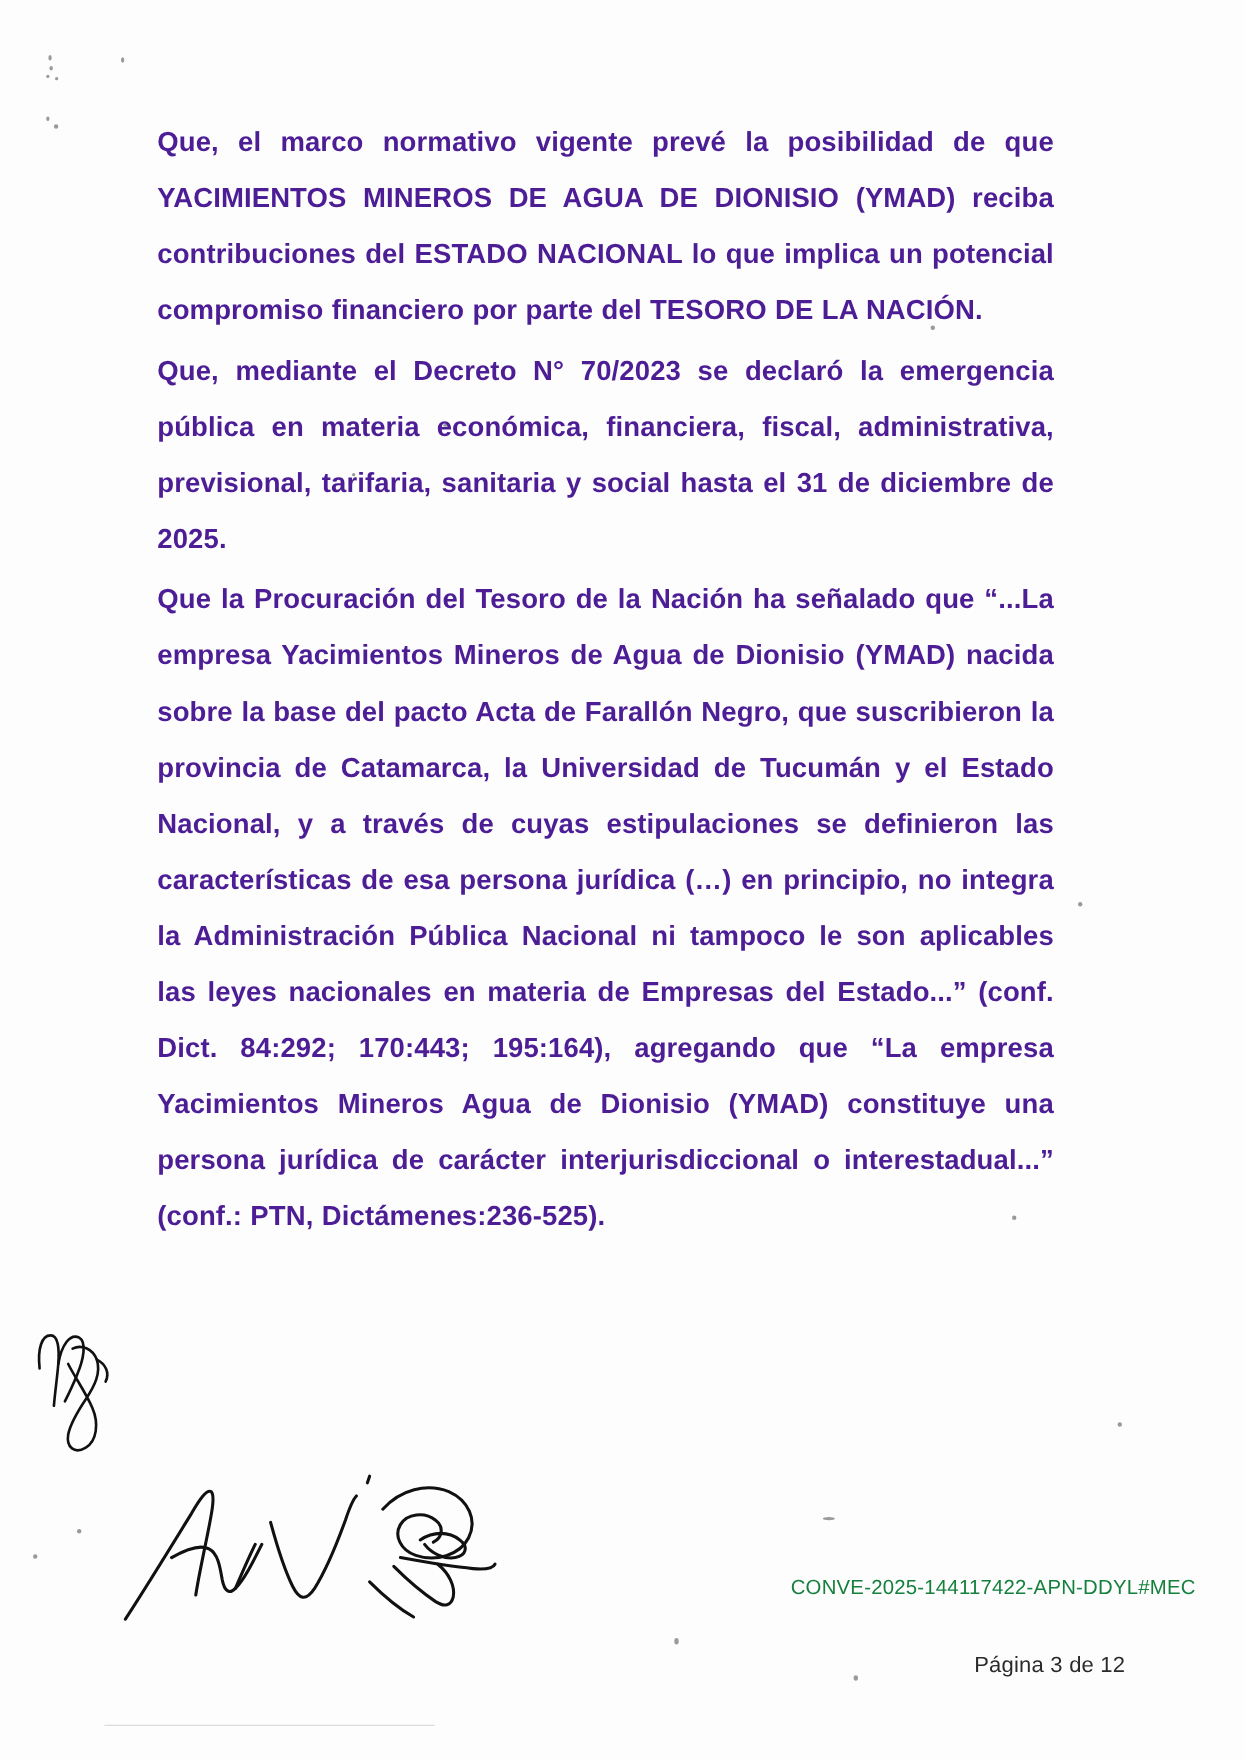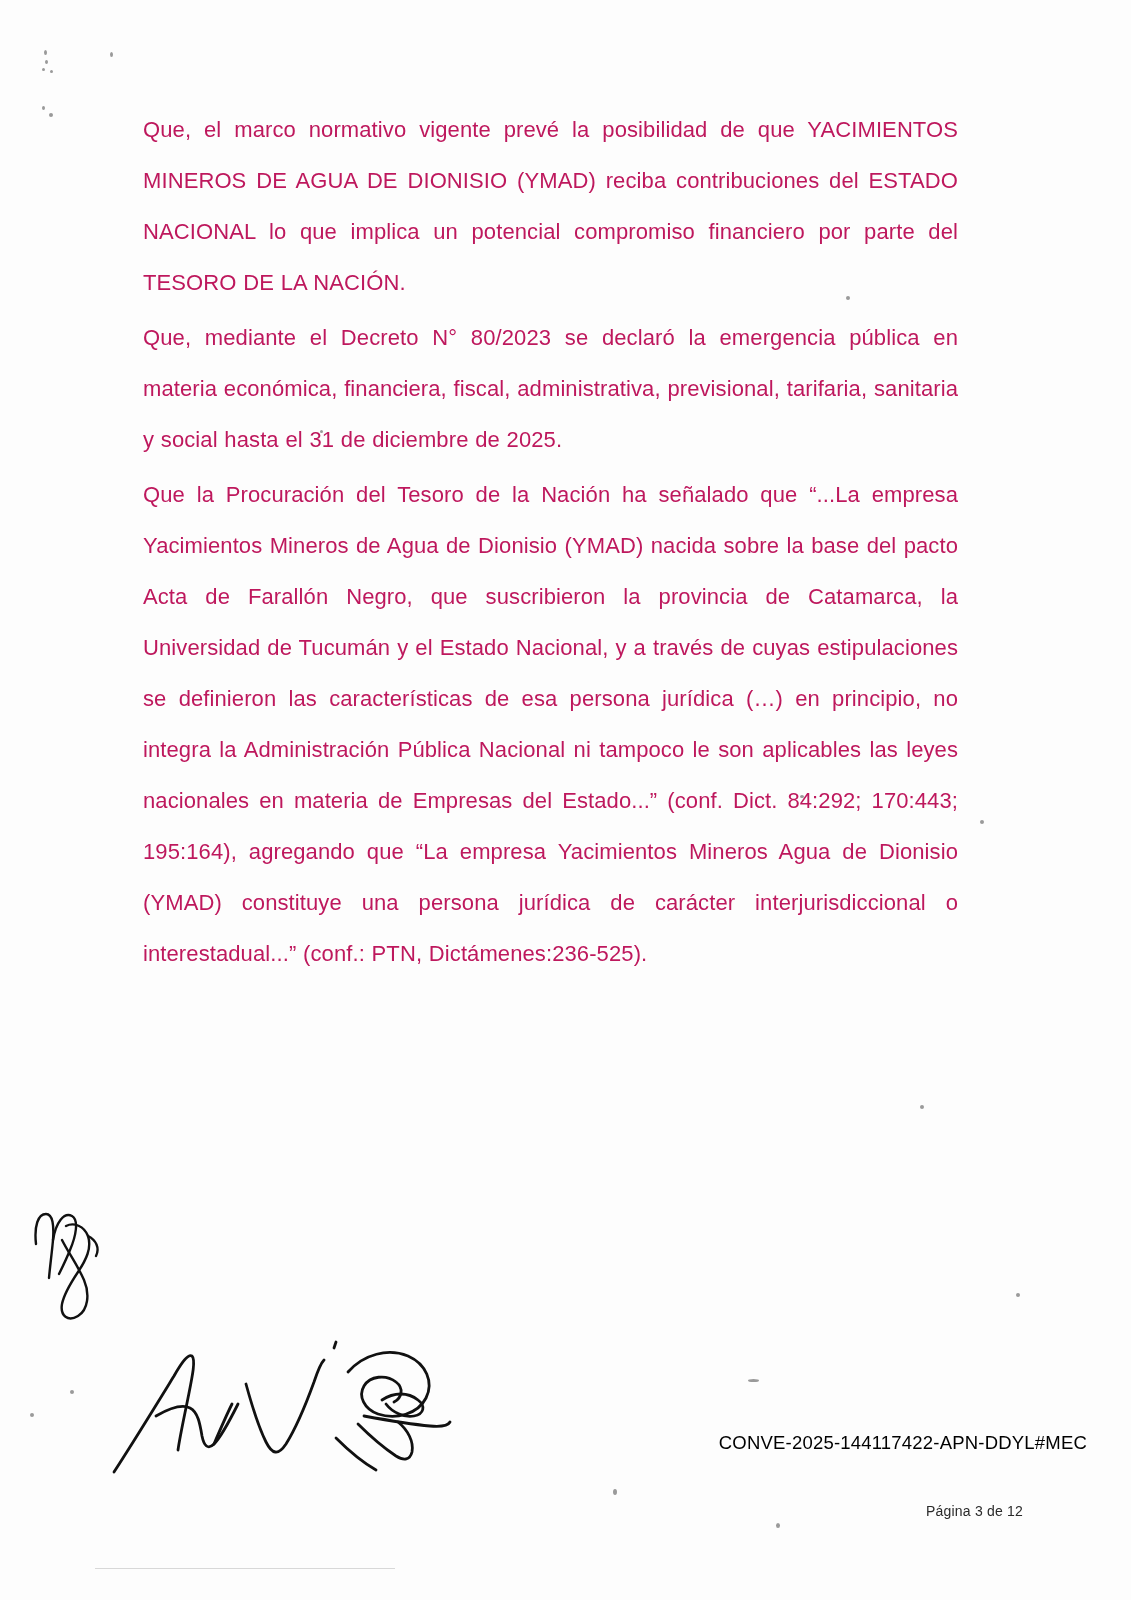--- a/index.html
+++ b/index.html
@@ -37,54 +37,55 @@
   
   .doc-body {
     position: absolute;
     left: 143px;
     top: 104px;
     width: 815px;
   }
   .para {
     margin: 0 0 4px 0;
     text-align: justify;
-    font-size: 22px;
+    font-size: 25px;
     line-height: 51px;
     letter-spacing: 0.1px;
     word-spacing: 0.5px;
-    color: #be185d;
+    color: #4c1d95;
+    font-weight: bold;
   }
   .para:last-child { margin-bottom: 0; }
 
   
   .sig {
     position: absolute;
     pointer-events: none;
   }
   .sig-initials { left: 26px; top: 1196px; }
   .sig-main     { left: 96px; top: 1320px; }
 
   
   .footer-code {
     position: absolute;
     left: 0;
     top: 1432px;
     width: 1087px;
     text-align: right;
     font-size: 18.5px;
     letter-spacing: 0.2px;
-    color: #000000;
+    color: #15803d;
   }
   .footer-page {
     position: absolute;
     left: 0;
     top: 1503px;
     width: 1023px;
     text-align: right;
-    font-size: 14px;
+    font-size: 20px;
     letter-spacing: 0.2px;
     color: #2a2a2a;
   }
 </style>
 </head>
 <body>
 
 <div class="page">
 
   <div class="speck" style="left:44px;  top:50px;  width:3px; height:5px;"></div>
@@ -103,21 +104,21 @@
   <div class="speck" style="left:1016px;top:1293px; width:4px; height:4px;"></div>
   <div class="speck" style="left:70px;  top:1390px; width:4px; height:4px;"></div>
   <div class="speck" style="left:30px;  top:1413px; width:4px; height:4px;"></div>
   <div class="speck" style="left:748px; top:1379px; width:11px; height:3px;"></div>
   <div class="speck" style="left:776px; top:1523px; width:4px; height:5px;"></div>
   <div class="speck" style="left:613px; top:1489px; width:4px; height:6px;"></div>
   <div class="hairline" style="left:95px; top:1568px; width:300px; height:1px;"></div>
 
   <div class="doc-body">
     <p class="para">Que, el marco normativo vigente prevé la posibilidad de que YACIMIENTOS MINEROS DE AGUA DE DIONISIO (YMAD) reciba contribuciones del ESTADO NACIONAL lo que implica un potencial compromiso financiero por parte del TESORO DE LA NACIÓN.</p>
-    <p class="para">Que, mediante el Decreto N° 80/2023 se declaró la emergencia pública en materia económica, financiera, fiscal, administrativa, previsional, tarifaria, sanitaria y social hasta el 31 de diciembre de 2025.</p>
+    <p class="para">Que, mediante el Decreto N° 70/2023 se declaró la emergencia pública en materia económica, financiera, fiscal, administrativa, previsional, tarifaria, sanitaria y social hasta el 31 de diciembre de 2025.</p>
     <p class="para">Que la Procuración del Tesoro de la Nación ha señalado que “...La empresa Yacimientos Mineros de Agua de Dionisio (YMAD) nacida sobre la base del pacto Acta de Farallón Negro, que suscribieron la provincia de Catamarca, la Universidad de Tucumán y el Estado Nacional, y a través de cuyas estipulaciones se definieron las características de esa persona jurídica (…) en principio, no integra la Administración Pública Nacional ni tampoco le son aplicables las leyes nacionales en materia de Empresas del Estado...” (conf. Dict. 84:292; 170:443; 195:164), agregando que “La empresa Yacimientos Mineros Agua de Dionisio (YMAD) constituye una persona jurídica de carácter interjurisdiccional o interestadual...” (conf.: PTN, Dictámenes:236-525).</p>
   </div>
 
   <div class="sig sig-initials">
     <svg width="110" height="140" viewBox="0 0 110 140" fill="none" stroke="#111111" stroke-width="2.4" stroke-linecap="round" stroke-linejoin="round">
       <path d="M10 48 C8 30 12 18 20 18 C27 18 28 30 27 44 C26 56 24 70 23 82"></path>
       <path d="M27 44 C30 26 38 16 46 20 C53 24 50 40 44 54 C40 64 36 72 33 78"></path>
       <path d="M40 30 C48 26 58 30 62 40 C66 52 60 64 52 76 C44 88 38 98 36 108 C34 120 42 126 52 120 C62 114 64 98 58 84 C52 70 42 56 36 44"></path>
       <path d="M62 40 C70 44 74 52 70 60"></path>
     </svg>

